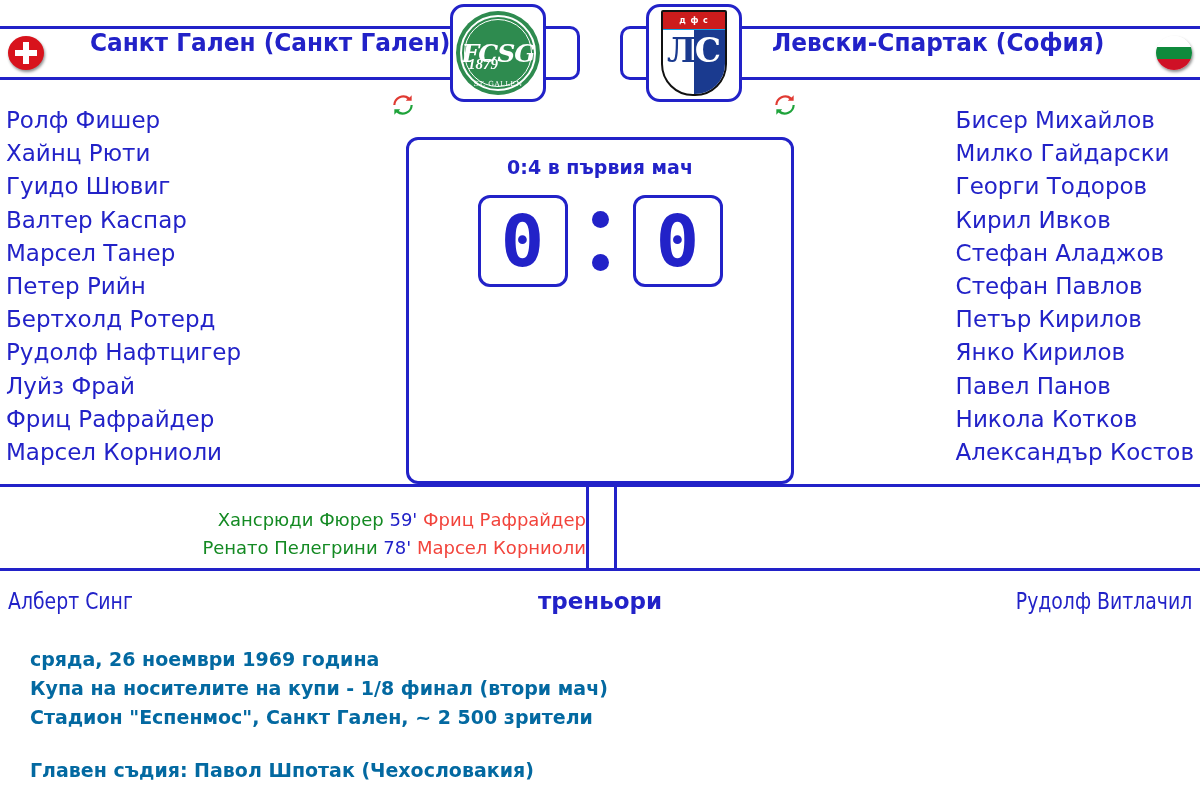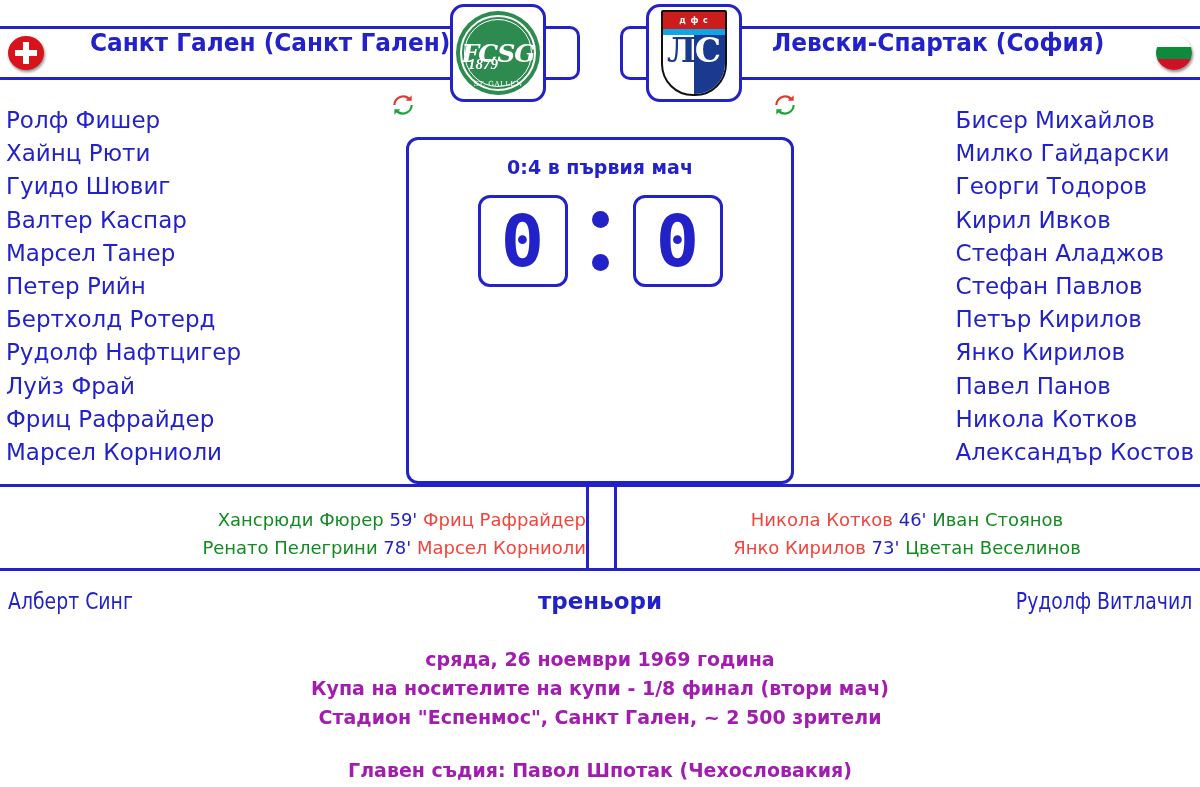--- a/index.html
+++ b/index.html
@@ -65,21 +65,21 @@
   .fcsg-crest .town{position:absolute;left:0;right:0;bottom:7px;text-align:center;color:#fff;
     font-size:7px;letter-spacing:.5px;font-family:"DejaVu Serif",serif;}
 
   
   .lev-crest{width:66px;height:86px;position:relative;}
   .lev-crest .shield{position:absolute;left:0;top:0;width:66px;height:86px;
     background:#fff;border:2px solid #111;box-sizing:border-box;
     border-radius:2px 2px 32px 32px;overflow:hidden;}
   .lev-crest .half{position:absolute;right:0;top:0;width:50%;height:100%;background:#1a3a8f;}
   .lev-crest .band{position:absolute;left:0;top:0;width:100%;height:17px;background:#cc1c1c;
-    border-bottom:6px solid #0ea5e9;color:#fff;font-size:8px;font-weight:bold;
+    border-bottom:1px solid #0ea5e9;color:#fff;font-size:8px;font-weight:bold;
     display:flex;align-items:center;justify-content:center;gap:4px;letter-spacing:1px;}
   .lev-crest .L{position:absolute;left:4px;top:22px;width:28px;text-align:center;color:#1a3a8f;
     font-size:33px;font-weight:bold;line-height:1;font-family:"DejaVu Serif","Liberation Serif",serif;}
   .lev-crest .C{position:absolute;right:3px;top:22px;width:28px;text-align:center;color:#fff;
     font-size:33px;font-weight:bold;line-height:1;font-family:"DejaVu Serif","Liberation Serif",serif;}
 
   
   .swap{position:absolute;top:92px;width:26px;height:26px;}
   .swap.l{left:390px;} .swap.r{left:772px;}
 
@@ -121,21 +121,21 @@
   .sub-min{color:#2222c8;}
 
   
   .coach{position:absolute;top:588px;font-size:23px;color:#2222c8;transform:scaleX(.82);white-space:nowrap;}
   .coach.left{left:8px;transform-origin:left center;}
   .coach.right{right:8px;transform-origin:right center;}
   .coach-label{position:absolute;left:0;right:0;top:588px;text-align:center;
     font-size:23px;font-weight:bold;color:#2222c8;}
 
   
-  .footer{position:absolute;left:0;right:0;top:645px;text-align:center;color:#a21caf;}
+  .footer{position:absolute;left:0;right:0;top:645px;text-align:left;color:#0369a1;}
   .footer .ln{font-size:20px;font-weight:bold;line-height:29px;transform:scaleX(.95);}
   .footer .ref{font-size:20px;font-weight:bold;margin-top:26px;transform:scaleX(.95);}
 </style>
 </head>
 <body>
 
 <div class="stage">
 
   <div class="hdr-bar left"></div>
   <div class="hdr-bar right"></div>
@@ -240,32 +240,20 @@
       <span class="sub-min">59'</span>
       <span class="sub-out">Фриц Рафрайдер</span>
     </div>
     <div>
       <span class="sub-in">Ренато Пелегрини</span>
       <span class="sub-min">78'</span>
       <span class="sub-out">Марсел Корниоли</span>
     </div>
   </div>
 
-  <div class="subs right">
-    <div>
-      <span class="sub-out">Никола Котков</span>
-      <span class="sub-min">46'</span>
-      <span class="sub-in">Иван Стоянов</span>
-    </div>
-    <div>
-      <span class="sub-out">Янко Кирилов</span>
-      <span class="sub-min">73'</span>
-      <span class="sub-in">Цветан Веселинов</span>
-    </div>
-  </div>
 
   <div class="coach left">Алберт Синг</div>
   <div class="coach-label">треньори</div>
   <div class="coach right">Рудолф Витлачил</div>
 
   <div class="footer">
     <div class="ln">сряда, 26 ноември 1969 година</div>
     <div class="ln">Купа на носителите на купи - 1/8 финал (втори мач)</div>
     <div class="ln">Стадион "Еспенмос", Санкт Гален, ~ 2 500 зрители</div>
     <div class="ref">Главен съдия: Павол Шпотак (Чехословакия)</div>

